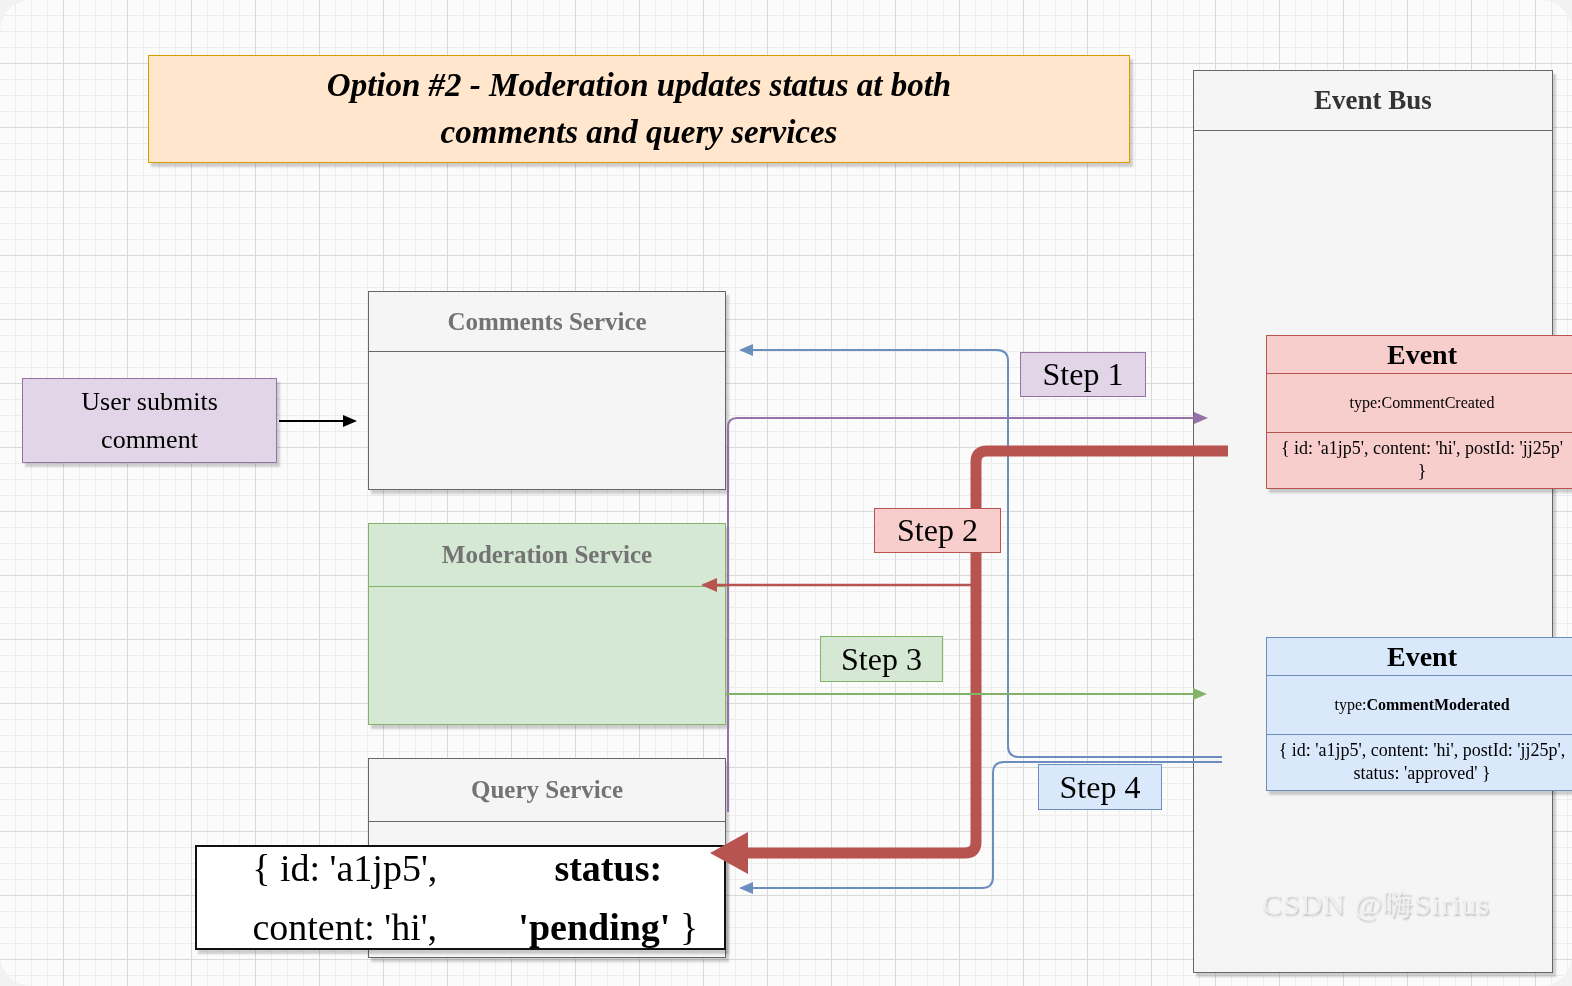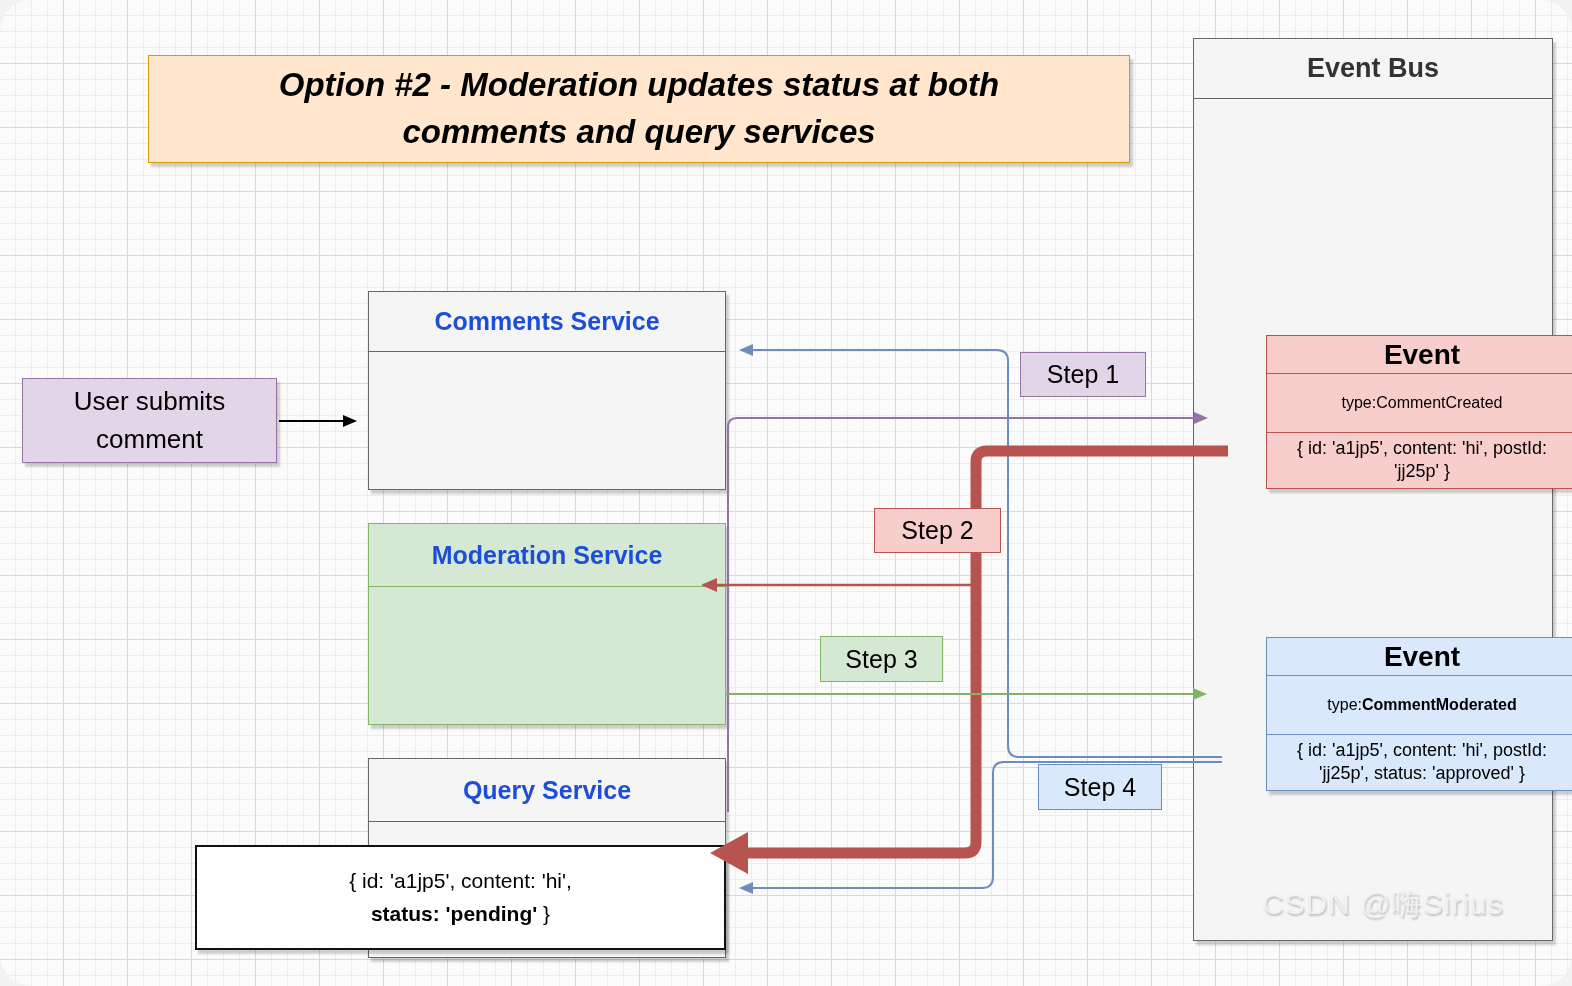--- a/index.html
+++ b/index.html
@@ -1,18 +1,18 @@
 <!DOCTYPE html>
 <html><head>
 <meta charset="utf-8">
 <style>
   html,body{margin:0;padding:0;background:#f2f2f2;}
   .canvas{
     position:relative;width:1572px;height:986px;overflow:hidden;
-    font-family:Liberation Sans, sans-serif;color:#000;
+    font-family:Liberation Serif, serif;color:#000;
     background-color:#fbfbfb;
     background-image:
       linear-gradient(#d9d9d9 1px, transparent 1px),
       linear-gradient(90deg,#d9d9d9 1px, transparent 1px),
       linear-gradient(#ededed 1px, transparent 1px),
       linear-gradient(90deg,#ededed 1px, transparent 1px);
     background-size:64px 64px,64px 64px,16px 16px,16px 16px;
     background-position:-1px -1px;
     border-radius:31px;
   }
@@ -22,56 +22,56 @@
   .node{z-index:1;}
   .topnode{z-index:3;}
   .center{display:flex;align-items:center;justify-content:center;text-align:center;}
 
   
   .title-banner{left:148px;top:55px;width:982px;height:108px;background:#ffe6cc;
     border:1.5px solid #d79b00;font-size:33px;font-weight:bold;font-style:italic;
     line-height:1.42;flex-direction:column;}
 
   
-  .event-bus{left:1193px;top:38px;width:360px;height:903px;background:#f5f5f5;border:1.5px solid #666;}
+  .event-bus{left:1193px;top:70px;width:360px;height:903px;background:#f5f5f5;border:1.5px solid #666;}
   .event-bus-header{left:0;top:0;width:100%;height:60px;border-bottom:1.5px solid #666;
     font-size:27px;font-weight:bold;color:#333;}
 
   
   .service{width:358px;background:#f5f5f5;border:1.5px solid #666;}
-  .service-header{width:100%;font-size:25px;font-weight:bold;color:#1d4ed8;}
+  .service-header{width:100%;font-size:25px;font-weight:bold;color:#737373;}
   .svc-comments{left:368px;top:291px;height:199px;}
   .svc-comments .service-header{height:59px;border-bottom:1.5px solid #666;}
   .svc-moderation{left:368px;top:523px;height:202px;background:#d5e8d4;border-color:#82b366;}
   .svc-moderation .service-header{height:62px;border-bottom:1.5px solid #82b366;}
   .svc-query{left:368px;top:758px;height:200px;}
   .svc-query .service-header{height:62px;border-bottom:1.5px solid #666;}
 
   
   .record-box{left:195px;top:845px;width:531px;height:105px;background:#fff;border:2px solid #111;
-    font-size:21px;line-height:1.55;flex-direction:column;}
+    font-size:38px;line-height:1.55;flex-direction:row;}
 
   
   .user-note{left:22px;top:378px;width:255px;height:85px;background:#e1d5e7;border:1.5px solid #9673a6;
     font-size:26px;line-height:1.45;padding:0 24px;}
 
   
   .event-card{width:312px;display:flex;flex-direction:column;margin-left:44px;}
   .card-red{left:1222px;top:335px;background:#f8cecc;border:1.5px solid #b85450;}
   .card-red .row{border-top:1.5px solid #b85450;}
   .card-blue{left:1222px;top:637px;background:#dae8fc;border:1.5px solid #6c8ebf;}
   .card-blue .row{border-top:1.5px solid #6c8ebf;}
   .card-title{height:37px;font-size:28px;font-weight:bold;}
   .card-type{height:58px;font-size:16px;}
   .card-payload{font-size:18px;line-height:1.3;flex:1;padding:4px 8px;}
   .card-red .card-payload{height:42px;}
   .card-blue .card-payload{height:40px;}
 
   
-  .step{font-size:25px;}
+  .step{font-size:32px;}
   .step1{left:1020px;top:352px;width:126px;height:45px;background:#e1d5e7;border:1.5px solid #9673a6;}
   .step2{left:874px;top:508px;width:127px;height:45px;background:#f8cecc;border:1.5px solid #b85450;}
   .step3{left:820px;top:636px;width:123px;height:46px;background:#d5e8d4;border:1.5px solid #82b366;}
   .step4{left:1038px;top:764px;width:124px;height:46px;background:#dae8fc;border:1.5px solid #6c8ebf;}
 
   .bold{font-weight:bold;}
 
   .watermark{left:1262px;top:884px;z-index:4;font-size:30px;letter-spacing:1px;
     color:rgba(242,242,242,0.88);text-shadow:1px 2px 2px rgba(0,0,0,0.22);white-space:nowrap;}
 </style>

